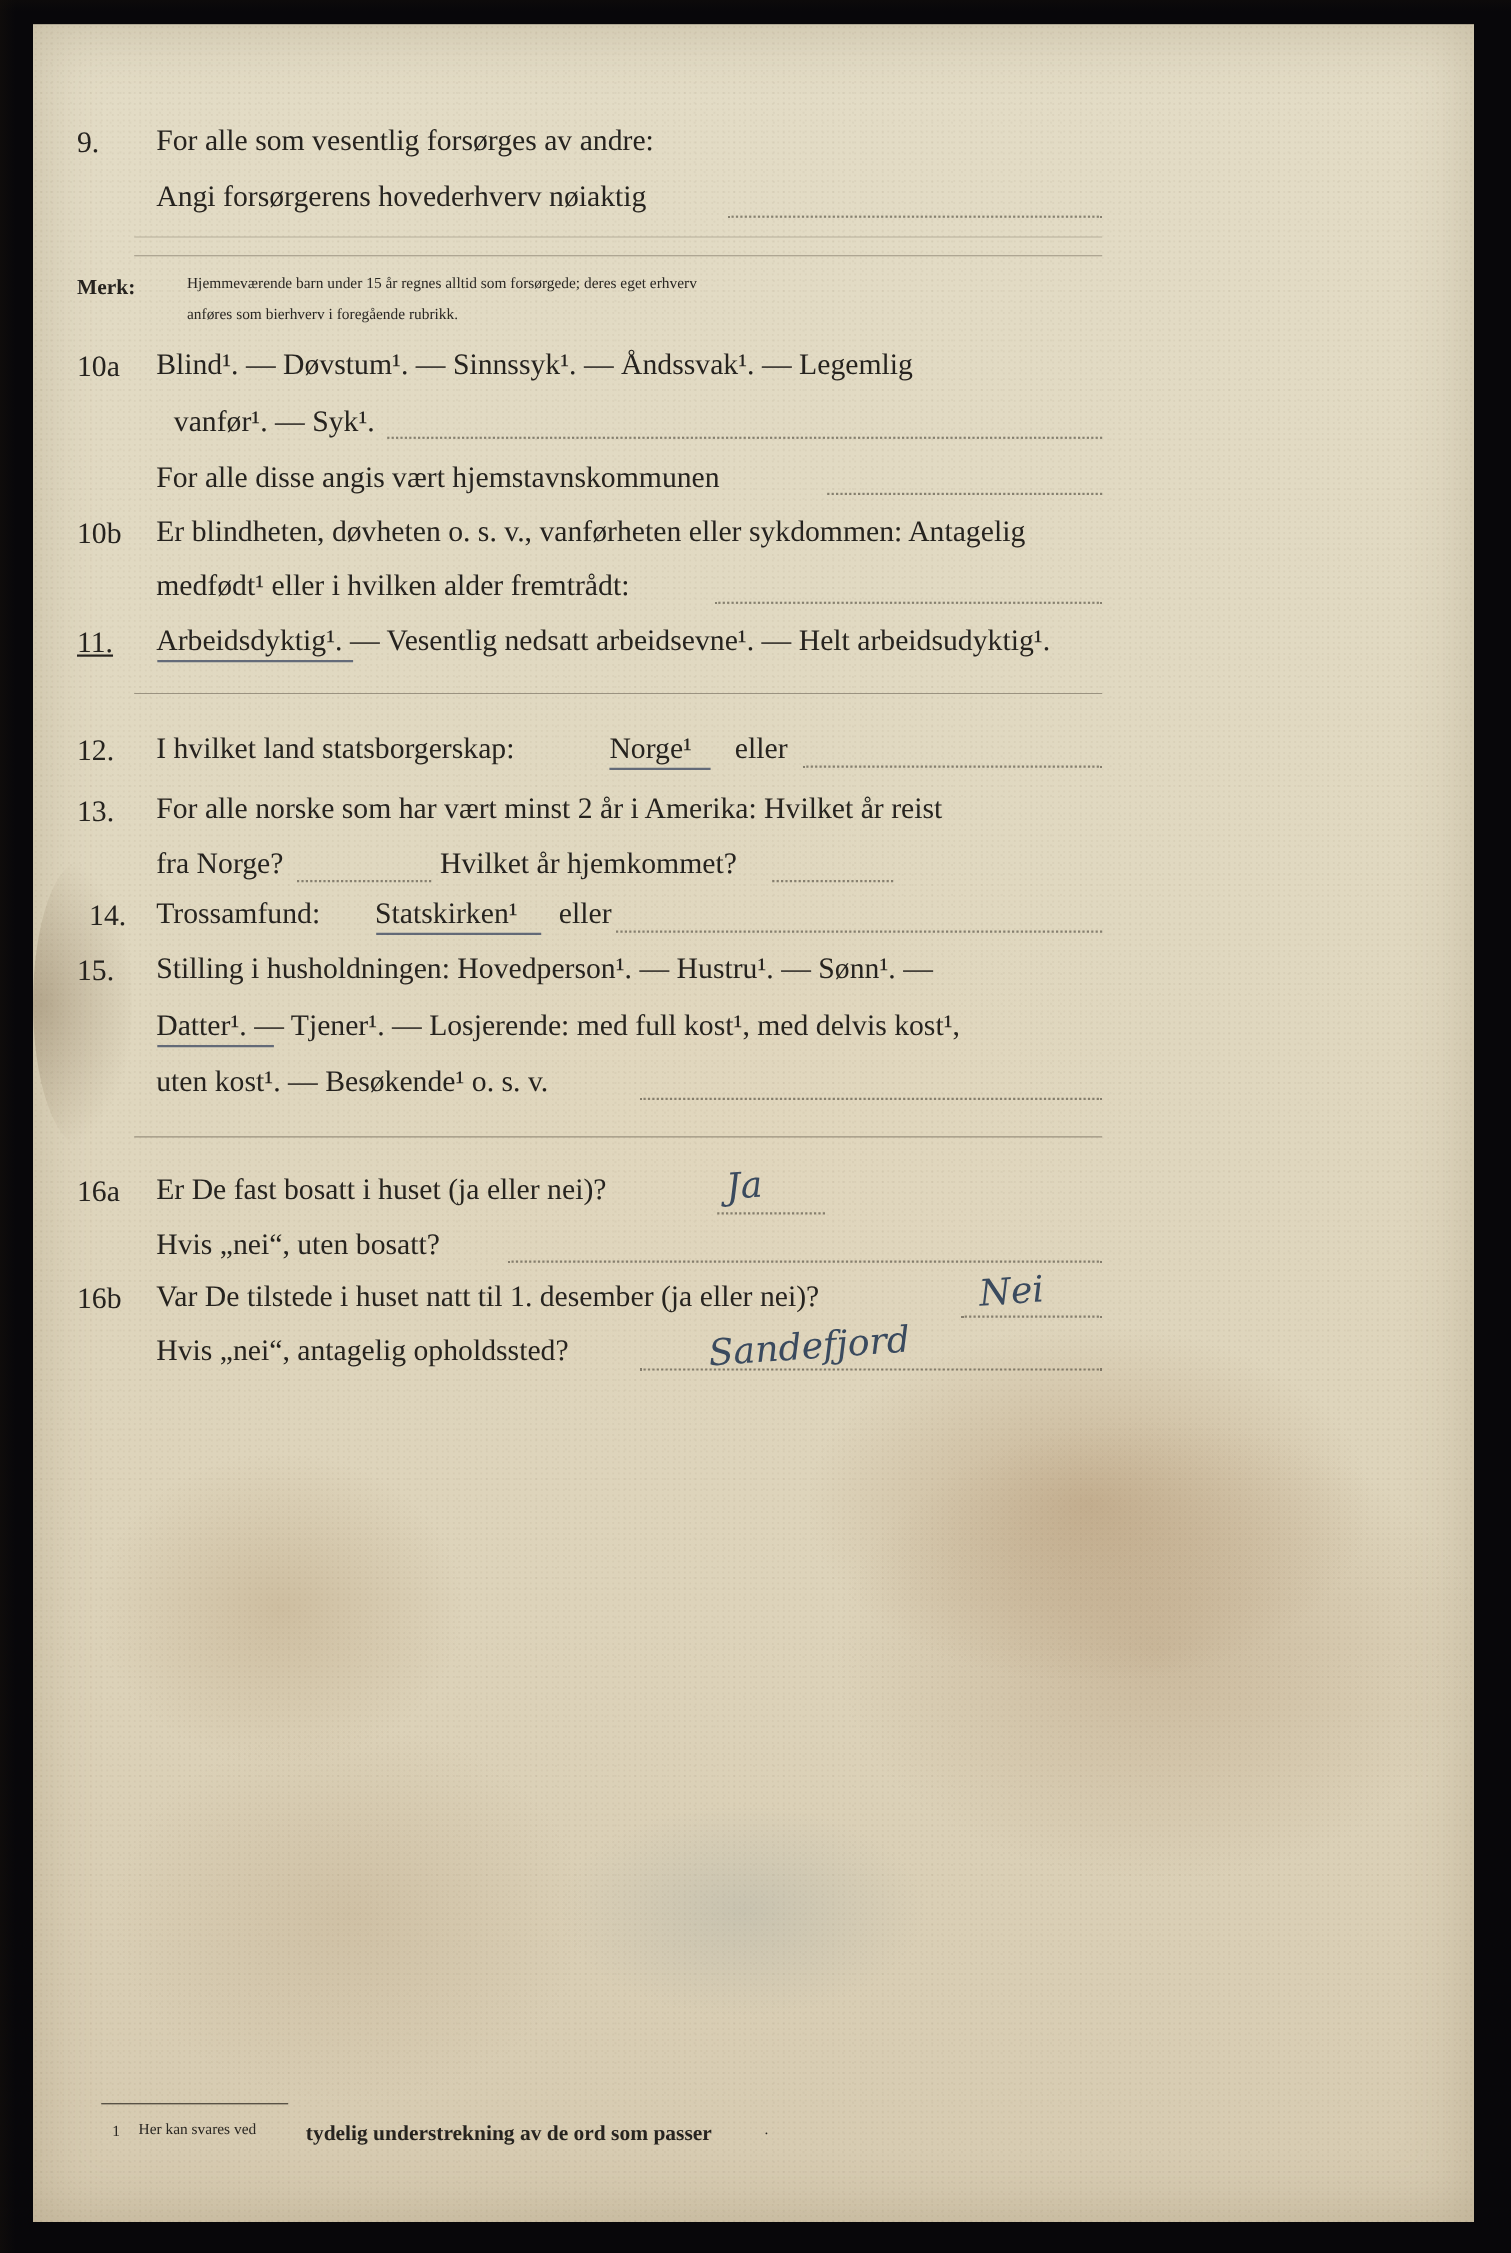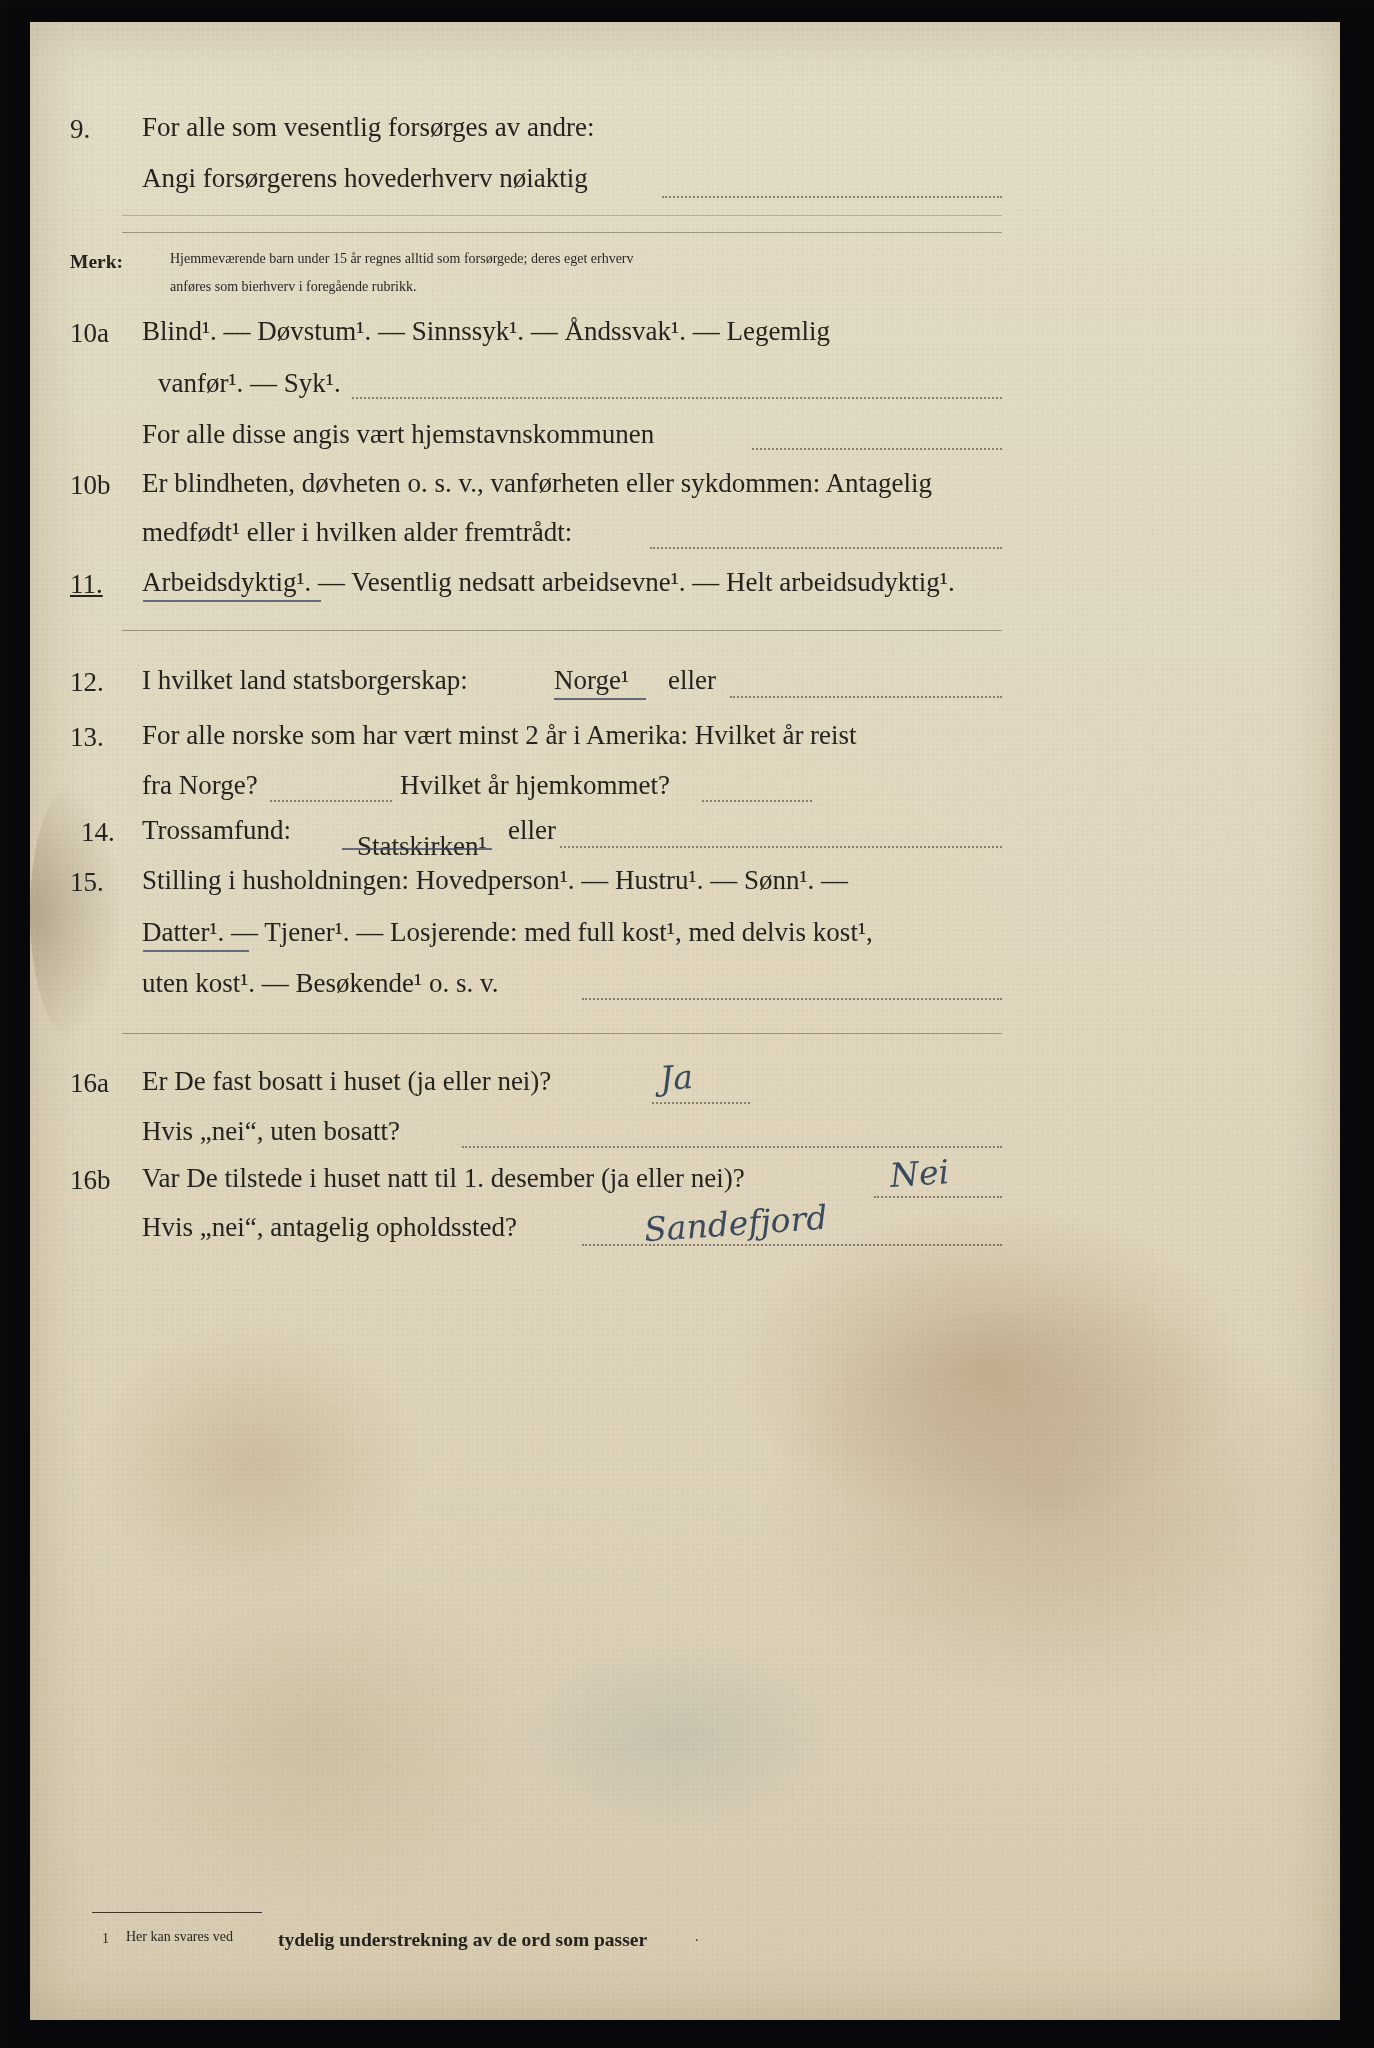--- a/index.html
+++ b/index.html
@@ -193,21 +193,21 @@
       <div class="num" style="left:40px; top:700px;">13.</div>
       <div class="row" style="left:112px; top:700px;">For alle norske som har vært minst 2 år i Amerika:  Hvilket år reist</div>
 
       <div class="row" style="left:112px; top:750px;">fra Norge?</div>
       <div class="dots" style="left:240px; top:776px; width:122px;"></div>
       <div class="row" style="left:370px; top:750px;">Hvilket år hjemkommet?</div>
       <div class="dots" style="left:672px; top:776px; width:110px;"></div>
 
       <div class="num" style="left:40px; top:795px;margin-left:11px;">14.</div>
       <div class="row" style="left:112px; top:795px;">Trossamfund:</div>
-      <div class="row" style="left:327px; top:795px;margin-top:16px;">Statskirken¹</div>
+      <div class="row" style="left:311px; top:795px;">Statskirken¹</div>
       <div class="ul" style="left:312px; top:826px; width:150px;"></div>
       <div class="row" style="left:478px; top:795px;">eller</div>
       <div class="dots" style="left:530px; top:822px; width:442px;"></div>
 
       <div class="num" style="left:40px; top:845px;">15.</div>
       <div class="row" style="left:112px; top:897px;">Datter¹.  —  Tjener¹.  —  Losjerende:  med full kost¹, med delvis kost¹,</div>
 
       <div class="row" style="left:112px; top:845px;">Stilling i husholdningen:  Hovedperson¹.  —  Hustru¹.  —  Sønn¹.  —</div>
       <div class="ul" style="left:113px; top:928px; width:106px;"></div>
 

